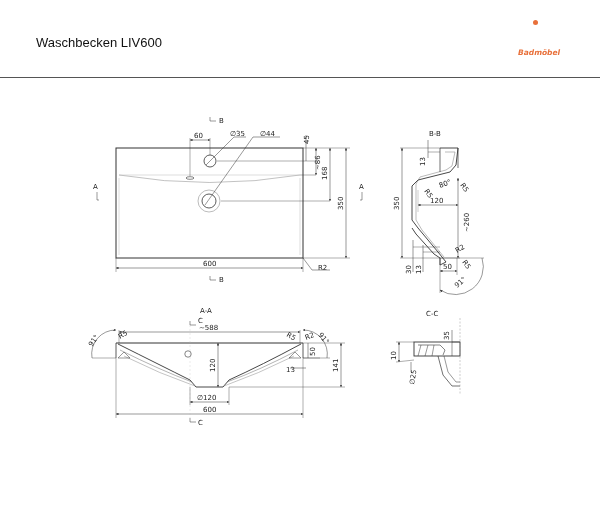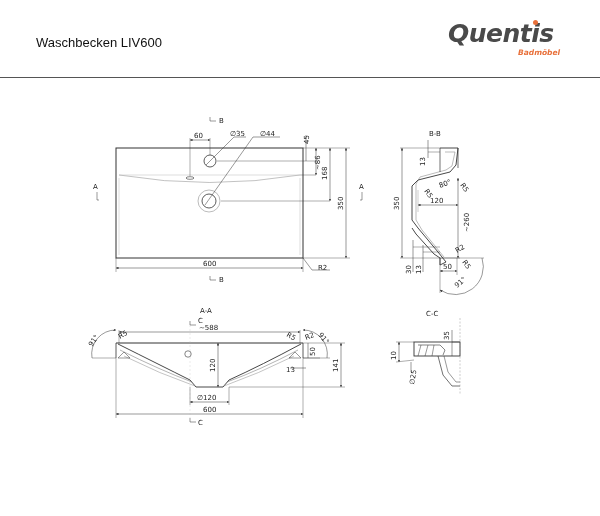--- a/index.html
+++ b/index.html
@@ -12,21 +12,20 @@
   .sep { position: absolute; left: 0; top: 77px; width: 600px; height: 1px; background: #555; }
   svg.drawing { position: absolute; left: 0; top: 0; }
   svg text { font-family: "DejaVu Sans", sans-serif; font-size: 7px; fill: #222; }
 </style>
 </head>
 <body>
 
 <div class="title">Waschbecken LIV600</div>
 
 <div class="logo">
-  <span class="logo-word">Quentis</span>
   <span class="logo-dot"></span>
   <span class="logo-sub">Badmöbel</span>
 </div>
 
 <div class="sep"></div>
 
 <svg class="drawing" width="600" height="516" viewBox="0 0 600 516" xmlns="http://www.w3.org/2000/svg">
   <defs>
     <marker id="arr" viewBox="0 0 6 6" refX="6" refY="3" markerWidth="5" markerHeight="5" orient="auto-start-reverse">
       <path d="M0,0 L6,3 L0,6 z" fill="#333"></path>

